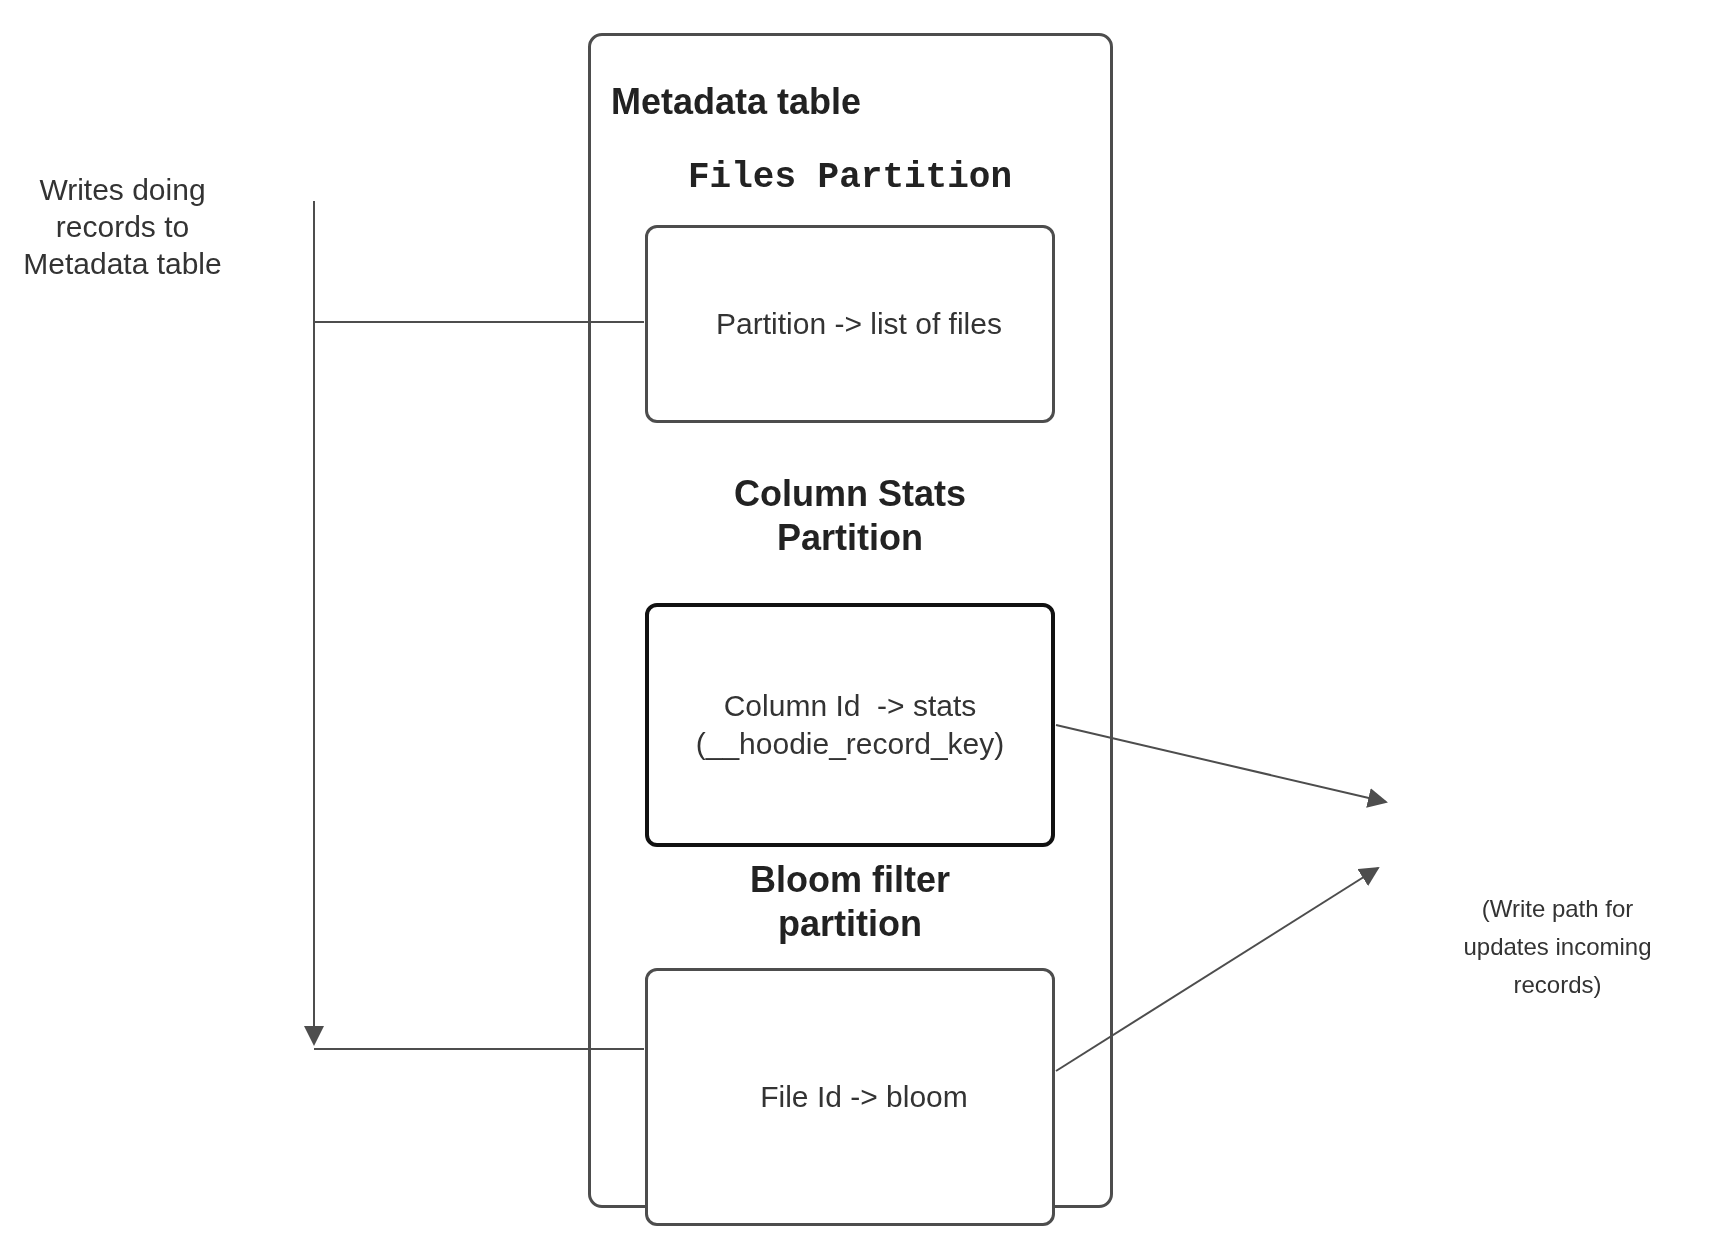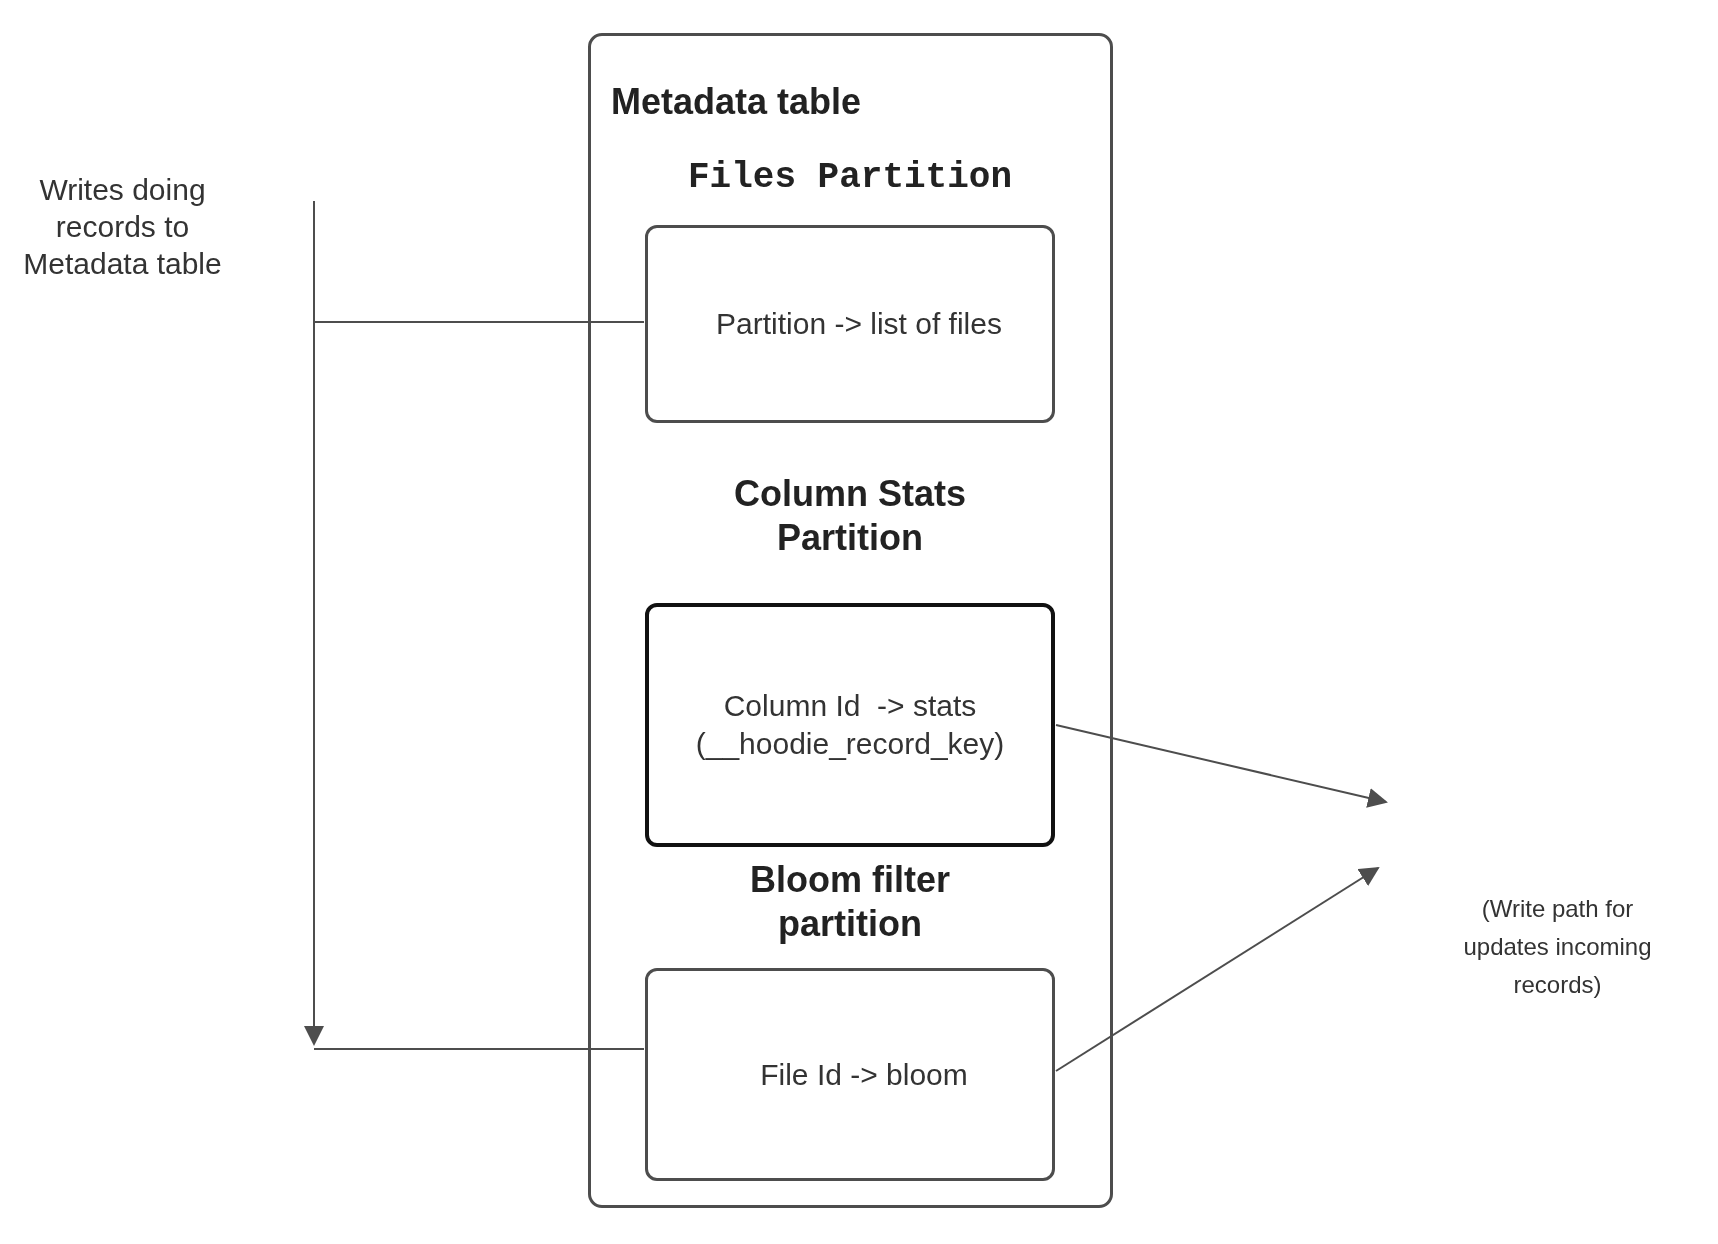--- a/index.html
+++ b/index.html
@@ -34,21 +34,21 @@
     left: 645px; width: 410px;
     border: 3px solid var(--border-gray);
     border-radius: 12px;
     background: var(--background);
     display: flex; flex-direction: column;
     align-items: center; justify-content: center;
     text-align: center;
   }
   .files-box  { top: 225px; height: 198px; padding-left: 18px; }
   .stats-box  { top: 583px; height: 244px; border: 4px solid var(--border-black); margin-top: 20px; }
-  .bloom-box  { top: 968px; height: 213px; padding-left: 28px; }
+  .bloom-box  { top: 968px; height: 258px; padding-left: 28px; }
 
   
   .title {
     left: 611px; top: 80px;
     font-size: 36px; font-weight: bold; line-height: 44px;
     color: var(--heading-text); white-space: nowrap;
   }
   .section-heading {
     left: 645px; width: 410px;
     font-size: 36px; font-weight: bold; line-height: 44px;

